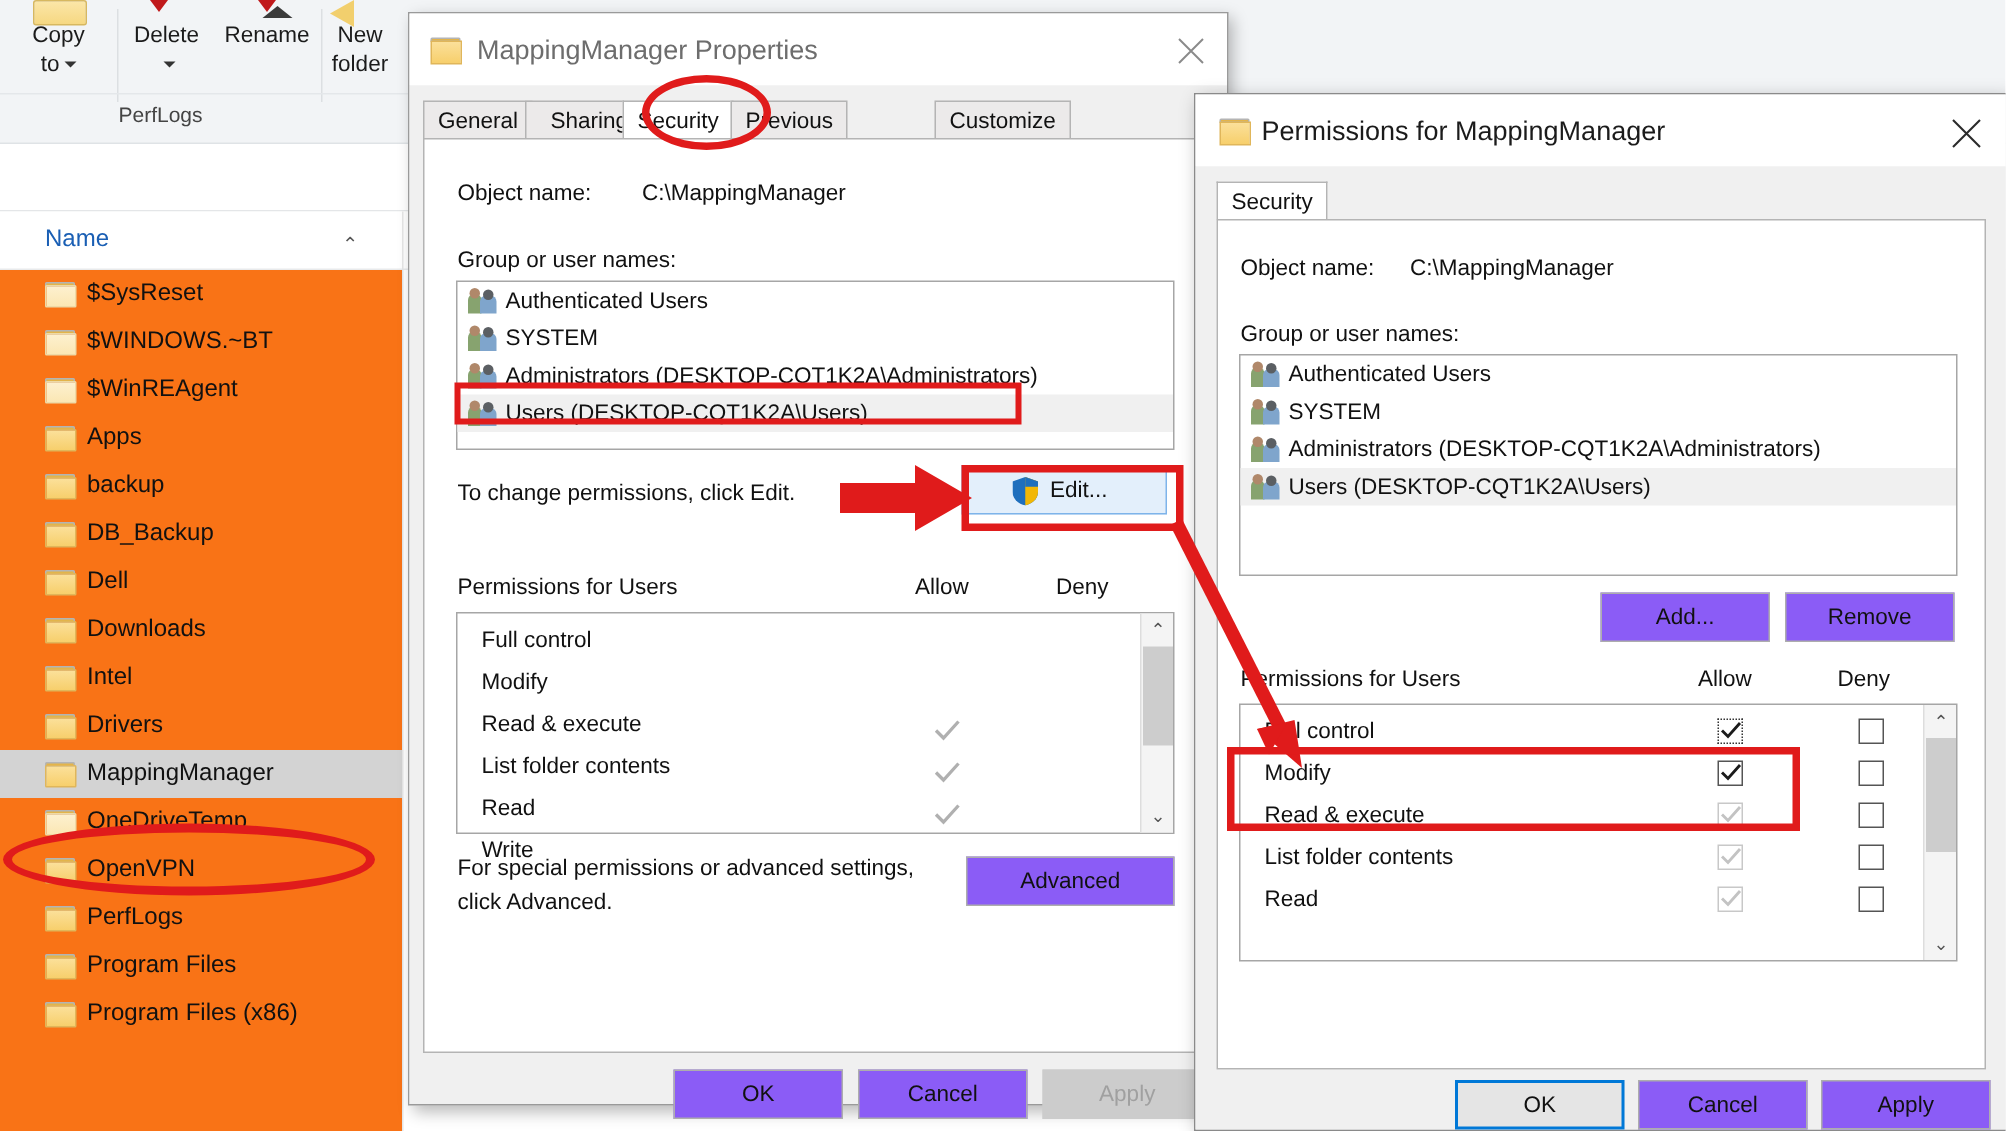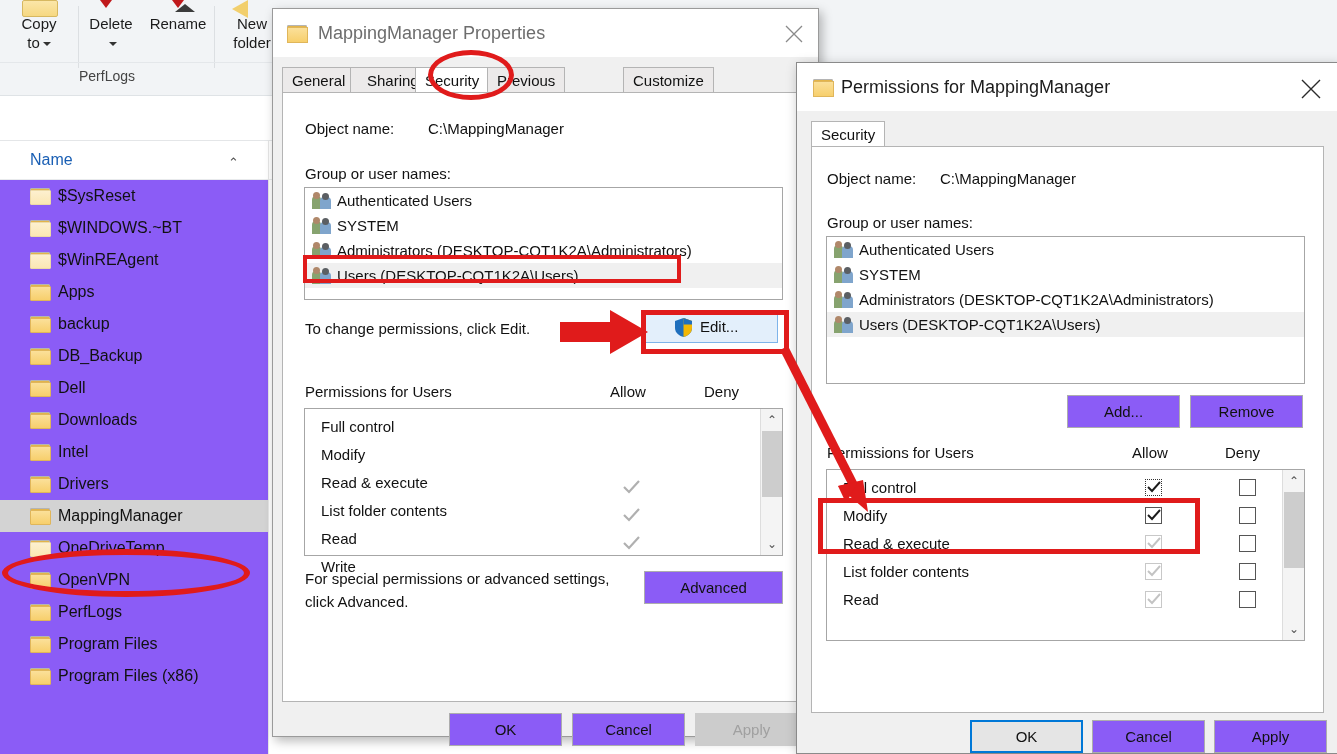--- a/index.html
+++ b/index.html
@@ -22,21 +22,21 @@
   .icon-copyto{position:absolute;width:34px;height:15px;border:1px solid #d7b860;background:linear-gradient(#fbe6a8,#f6d882);border-radius:2px;}
   .icon-del{position:absolute;width:0;height:0;border-left:9px solid transparent;border-right:9px solid transparent;border-top:12px solid #c0191b;}
   .icon-chev{position:absolute;width:0;height:0;border-left:10px solid transparent;border-right:10px solid transparent;border-bottom:8px solid #3b3b3b;}
   .icon-newfolder{position:absolute;width:0;height:0;border-top:9px solid transparent;border-bottom:9px solid transparent;border-right:16px solid #f2cf6d;}
 
   #expl-addrbar{position:absolute;left:0;top:96px;width:1337px;height:44px;background:#ffffff;border-bottom:1px solid #e4e6e8;}
   #expl-colheader{position:absolute;left:0;top:141px;width:1337px;height:38px;background:#ffffff;border-bottom:1px solid #e8eaec;}
   #expl-colheader .lbl{position:absolute;left:30px;top:10px;font-size:16px;color:#1a5fb4;}
   #expl-colheader .sortarrow{position:absolute;left:228px;top:14px;font-size:13px;color:#555;}
 
-  #filelist{position:absolute;left:0;top:180px;width:268px;height:574px;background:#8b5cf6;}
+  #filelist{position:absolute;left:0;top:180px;width:268px;height:574px;background:#f97316;}
   .file-row{position:relative;height:32px;line-height:32px;}
   .file-row.selected{background:#d3d3d3;}
   .folder-ico{position:absolute;left:30px;top:8px;width:19px;height:15px;}
   .folder-ico .tab{position:absolute;left:0;top:0;width:7px;height:3px;background:#e3b44a;border-radius:1px 1px 0 0;}
   .folder-ico .body{position:absolute;left:0;top:2px;width:19px;height:13px;background:linear-gradient(#fbe09a,#f7cf6c);border:1px solid #e0b65a;border-radius:1px;}
   .folder-ico.dim .body{background:linear-gradient(#fdf0cf,#fbe7b4);border-color:#eddaa7;}
   .file-name{position:absolute;left:58px;top:0;font-size:16px;color:#111;white-space:nowrap;}
   #expl-vscroll{position:absolute;left:268px;top:141px;width:1px;height:613px;background:#e6e6e6;}
 
   
@@ -141,21 +141,21 @@
     <div class="ribbon-group" style="left:142px;width:72px;">
       <span class="icon-del" style="left:27px;top:-4px;"></span>
       <div class="ribbon-btn" style="left:0;top:14px;width:72px;">
         <span>Rename</span>
       </div>
     </div>
     <div class="ribbon-sep" style="left:214px;"></div>
 
     <span class="icon-chev" style="left:175px;top:4px;border-bottom-color:#3b3b3b;"></span>
 
-    <div class="ribbon-group" style="left:216px;width:72px;text-decoration:underline;">
+    <div class="ribbon-group" style="left:204px;width:72px;text-decoration:underline;">
       <span class="icon-newfolder" style="left:16px;top:0px;"></span>
       <div class="ribbon-btn" style="left:0;top:14px;width:72px;">
         <span>New</span><br>
         <span>folder</span>
       </div>
     </div>
 
     <div class="ribbon-grouplabel" style="left:0;top:68px;width:214px;text-align:center;">PerfLogs</div>
     <div style="position:absolute;left:0;top:62px;width:1337px;height:1px;background:#e4e7ea;"></div>
   </div>

